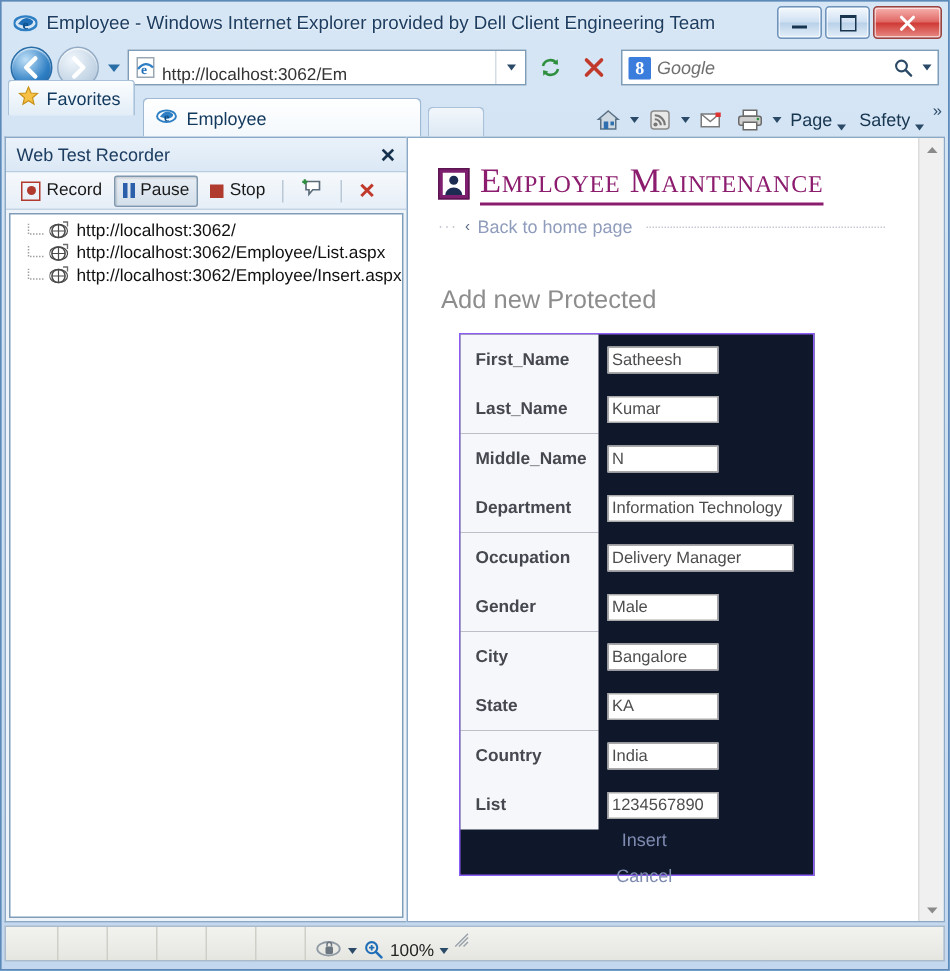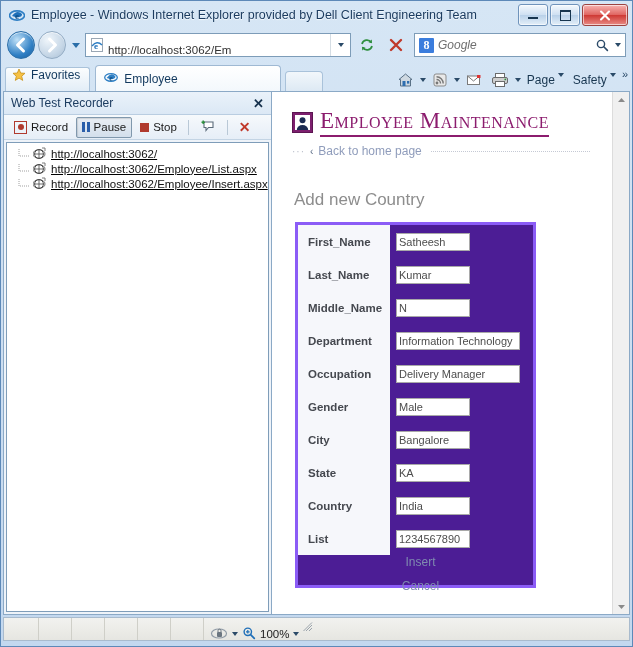--- a/index.html
+++ b/index.html
@@ -80,38 +80,38 @@
   .glogo{
     width:15px;height:15px;margin:0 4px;background:#3b7ddd;color:#fff;
     font-family:"Liberation Serif",serif;font-size:12px;font-weight:bold;
     display:flex;align-items:center;justify-content:center;border-radius:1px;flex:0 0 auto;
   }
   .searchph{flex:1 1 auto;font-style:italic;color:#6f6f6f;font-size:12px;}
 
   
   .tabrow{height:30px;display:flex;align-items:flex-end;padding:0 4px;position:relative;}
   .favbtn{
-    display:flex;gap:5px;height:23px;padding:0 9px 0 6px;
+    display:flex;align-items:center;gap:5px;height:23px;padding:0 9px 0 6px;
     border:1px solid #a9c2da;border-bottom:none;border-radius:3px 3px 0 0;
     background:linear-gradient(to bottom,#fbfdfe,#e2edf7);
-    font-size:12px;color:#12395e;margin-bottom:0px;
+    font-size:12px;color:#12395e;margin-bottom:14px;
   }
   .tab{
     display:flex;align-items:center;gap:6px;height:25px;padding:0 26px 0 8px;
     border:1px solid #9fb9d3;border-bottom:none;border-radius:4px 4px 0 0;
     background:linear-gradient(to bottom,#ffffff,#f3f8fc);
     font-size:12px;color:#12395e;margin-left:5px;min-width:150px;
   }
   .newtab{
     width:36px;height:19px;border:1px solid #a9c2da;border-bottom:none;
     border-radius:4px 4px 0 0;margin-left:4px;
     background:linear-gradient(to bottom,#f2f7fb,#dde9f4);
   }
   .cmdbar{margin-left:auto;display:flex;align-items:center;gap:3px;padding-bottom:3px;}
-  .cmd{display:flex;align-items:flex-start;gap:3px;font-size:12px;color:#17354f;padding:0 3px;}
+  .cmd{display:flex;align-items:flex-end;gap:3px;font-size:12px;color:#17354f;padding:0 3px;}
   .caret{width:0;height:0;border-left:3.5px solid transparent;border-right:3.5px solid transparent;border-top:4px solid #2a4a68;}
   .chev2{font-size:11px;color:#2a4a68;align-self:flex-start;margin-top:-4px;}
 
   
   .main{flex:1 1 auto;display:flex;padding:0 2px 0 2px;min-height:0;}
   .leftpane{
     width:268px;flex:0 0 auto;display:flex;flex-direction:column;
     background:#eef3f9;border:1px solid #8ba9c6;border-right:none;
     box-sizing:border-box;min-height:0;
   }
@@ -134,21 +134,21 @@
   }
   .ic-record{width:11px;height:11px;border:1.5px solid #b03a2e;display:flex;align-items:center;justify-content:center;}
   .ic-record i{width:6px;height:6px;background:#b03a2e;border-radius:50%;display:block;}
   .ic-pause{display:flex;gap:1.5px;}
   .ic-pause i{width:3px;height:10px;background:#2b5faa;display:block;}
   .ic-stop{width:9px;height:9px;background:#b03a2e;}
   .tsep{width:1px;height:15px;background:#b9c8d6;margin:0 3px;}
   .ic-x{font-size:14px;color:#c0392b;font-weight:bold;line-height:1;}
   .lp-tree{
     flex:1 1 auto;background:#fff;border:1px solid #7f9db9;margin:2px;
-    overflow:hidden;padding:3px 0 0 0;min-height:0;text-decoration:underline;
+    overflow:hidden;padding:3px 0 0 0;min-height:0;
   }
   .tnode{display:flex;align-items:center;height:15px;padding-left:8px;font-size:11.5px;color:#111;}
   .tdots{width:18px;height:10px;flex:0 0 auto;}
   .gicon{width:14px;height:13px;flex:0 0 auto;margin-right:4px;}
 
   
   .content{
     flex:1 1 auto;background:#fff;border:1px solid #8ba9c6;
     display:flex;min-width:0;box-sizing:border-box;
   }
@@ -165,22 +165,22 @@
     font-variant:small-caps;
   }
   .crumb{display:flex;align-items:center;gap:5px;margin-top:7px;padding-right:22px;}
   .crumb .dots{letter-spacing:1px;color:#b9bdc9;font-size:10px;}
   .crumb .chev{color:#5a6b86;font-size:10px;}
   .crumb a{color:#8f9cbb;font-size:12px;text-decoration:none;}
   .crumb .rule{flex:1 1 auto;border-bottom:1px dotted #c5c9d4;height:1px;margin-left:4px;}
   .h2{font-size:17px;color:#8d8d8d;margin:32px 0 12px 2px;font-weight:normal;}
 
   .formcard{
-    width:235px;border:3px solid #8b5cf6;background:#4c1d95;
-    margin-left:3px;
+    width:235px;border:1px solid #8b5cf6;background:#0f172a;
+    margin-left:14px;
   }
   .frow{display:flex;align-items:center;height:33px;}
   .fcell-l{
     width:92px;flex:0 0 auto;height:100%;background:#f6f7fb;
     display:flex;align-items:center;padding-left:10px;box-sizing:border-box;
     font-size:11.5px;font-weight:bold;color:#45484f;
   }
   .fcell-r{flex:1 1 auto;display:flex;align-items:center;padding-left:6px;}
   .finput{
     height:16px;border:1px solid #a9a9a9;background:#fff;
@@ -474,21 +474,21 @@
           <span class="brand-title">Employee Maintenance</span>
         </div>
 
         <div class="crumb">
           <span class="dots">···</span>
           <span class="chev">‹</span>
           <a href="#">Back to home page</a>
           <span class="rule"></span>
         </div>
 
-        <div class="h2">Add new Country</div>
+        <div class="h2">Add new Protected</div>
 
         <div class="formcard">
           <div class="frow">
             <div class="fcell-l">First_Name</div>
             <div class="fcell-r">
                 <div class="finput w-narrow">Satheesh</div>
               </div>
           </div>
           <div class="frow">
             <div class="fcell-l">Last_Name</div>

